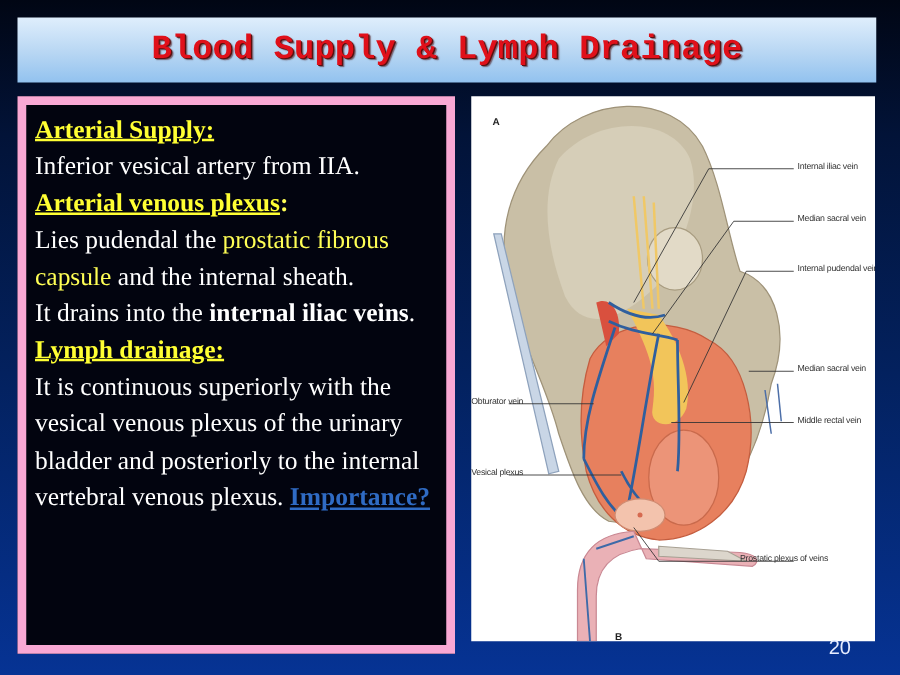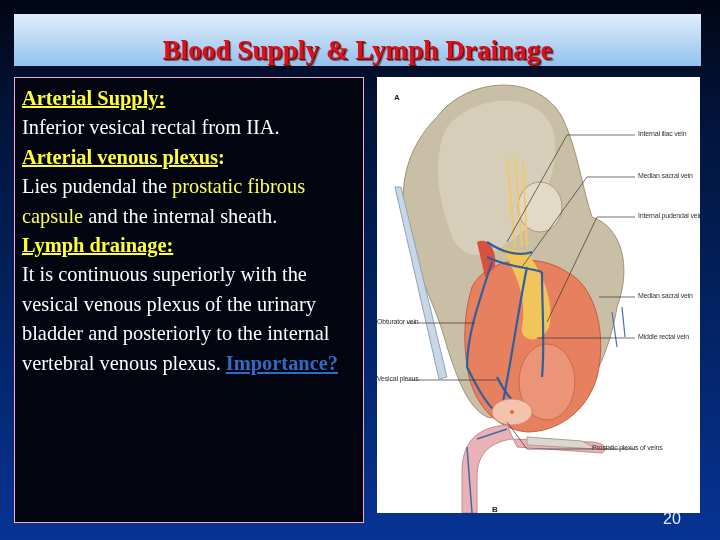--- a/index.html
+++ b/index.html
@@ -4,30 +4,30 @@
 <style>
   html, body { margin:0; padding:0; }
   body {
     width:720px; height:540px; overflow:hidden; position:relative;
     background: linear-gradient(180deg, #010614 0%, #021338 20%, #03215e 55%, #063394 100%);
     font-family: "Liberation Serif", "DejaVu Serif", serif;
   }
   .title-bar {
     position:absolute; left:14px; top:14px; width:687px; height:52px;
     background: linear-gradient(180deg, #dfeefc 0%, #b7d6f3 55%, #92c2ef 100%);
-    display:flex; align-items:flex-end; justify-content:center;
+    display:flex; align-items:center; justify-content:center;font-family:Liberation Mono, monospace;
   }
   .title-text {
     color:#e0101a; font-weight:bold; font-size:27px;
     text-shadow: 1px 1px 0 #5b1010, 2px 2px 1px rgba(60,0,0,0.55);
     letter-spacing:0.1px;
   }
   .text-box {
     position:absolute; left:14px; top:77px; width:350px; height:446px;
-    background:#02040f; border:1px solid #f9a8d4;
+    background:#02040f; border:7px solid #f9a8d4;
     box-sizing:border-box; padding:6px 0 0 7px;
     color:#ffffff; font-size:20.4px; line-height:29.4px;
   }
   .text-box p { margin:0; }
   .hdr { color:#ffff33; font-weight:bold; text-decoration:underline; text-decoration-thickness:1.5px; }
   .yel { color:#ffff55; }
   .b { font-weight:bold; }
   .link { color:#2f6bc4; font-weight:bold; text-decoration:underline; }
   .figure {
     position:absolute; left:377px; top:77px; width:323px; height:436px;
@@ -48,26 +48,29 @@
 <body>
 
 <div class="title-bar">
   <span class="title-text">Blood Supply &amp; Lymph Drainage</span>
 </div>
 
 <div class="text-box">
   <p>
     <span class="hdr">Arterial Supply:</span>
   </p>
-  <p>Inferior vesical rectal from IIA.</p>
+  <p>Inferior vesical artery from IIA.</p>
   <p>
     <span class="hdr">Arterial venous plexus</span><span class="yel b">:</span>
   </p>
   <p>
     <span>Lies pudendal the </span><span class="yel">prostatic fibrous capsule</span><span> and the internal sheath.</span>
+  </p>
+  <p>
+    <span>It drains into the </span><span class="b">internal iliac veins</span><span>.</span>
   </p>
   <p>
     <span class="hdr">Lymph drainage:</span>
   </p>
   <p>
     <span>It is continuous superiorly with the vesical venous plexus of the urinary bladder and posteriorly to the internal vertebral venous plexus. </span><span class="link">Importance?</span>
   </p>
 </div>
 
 <div class="figure">

